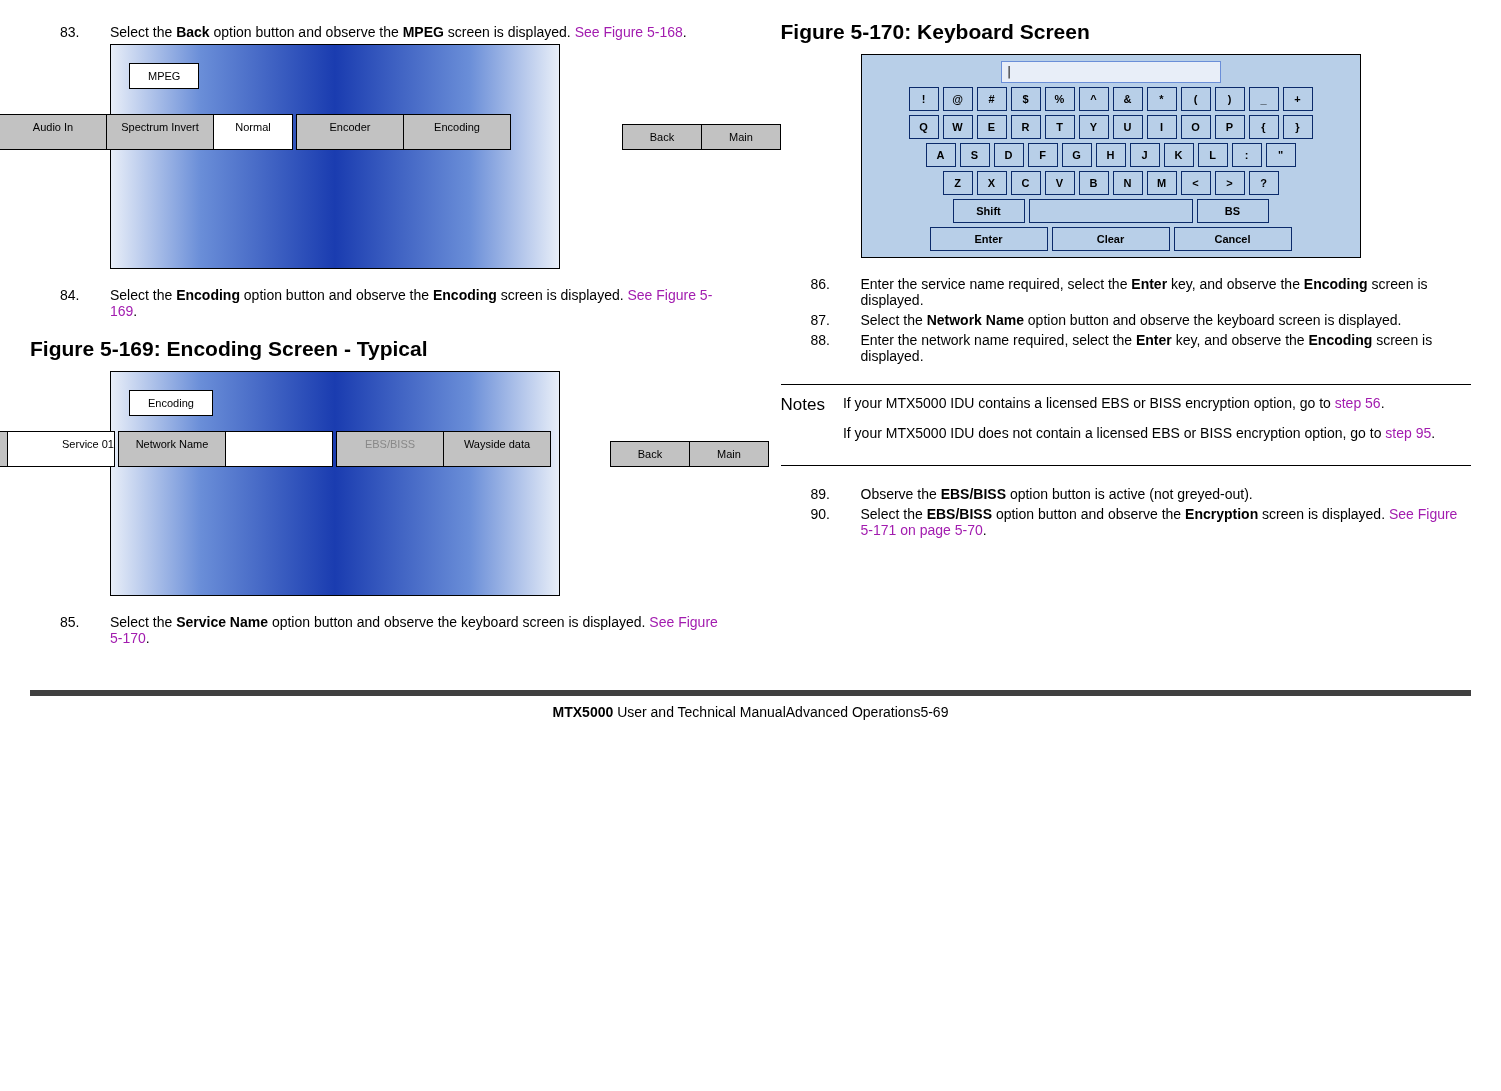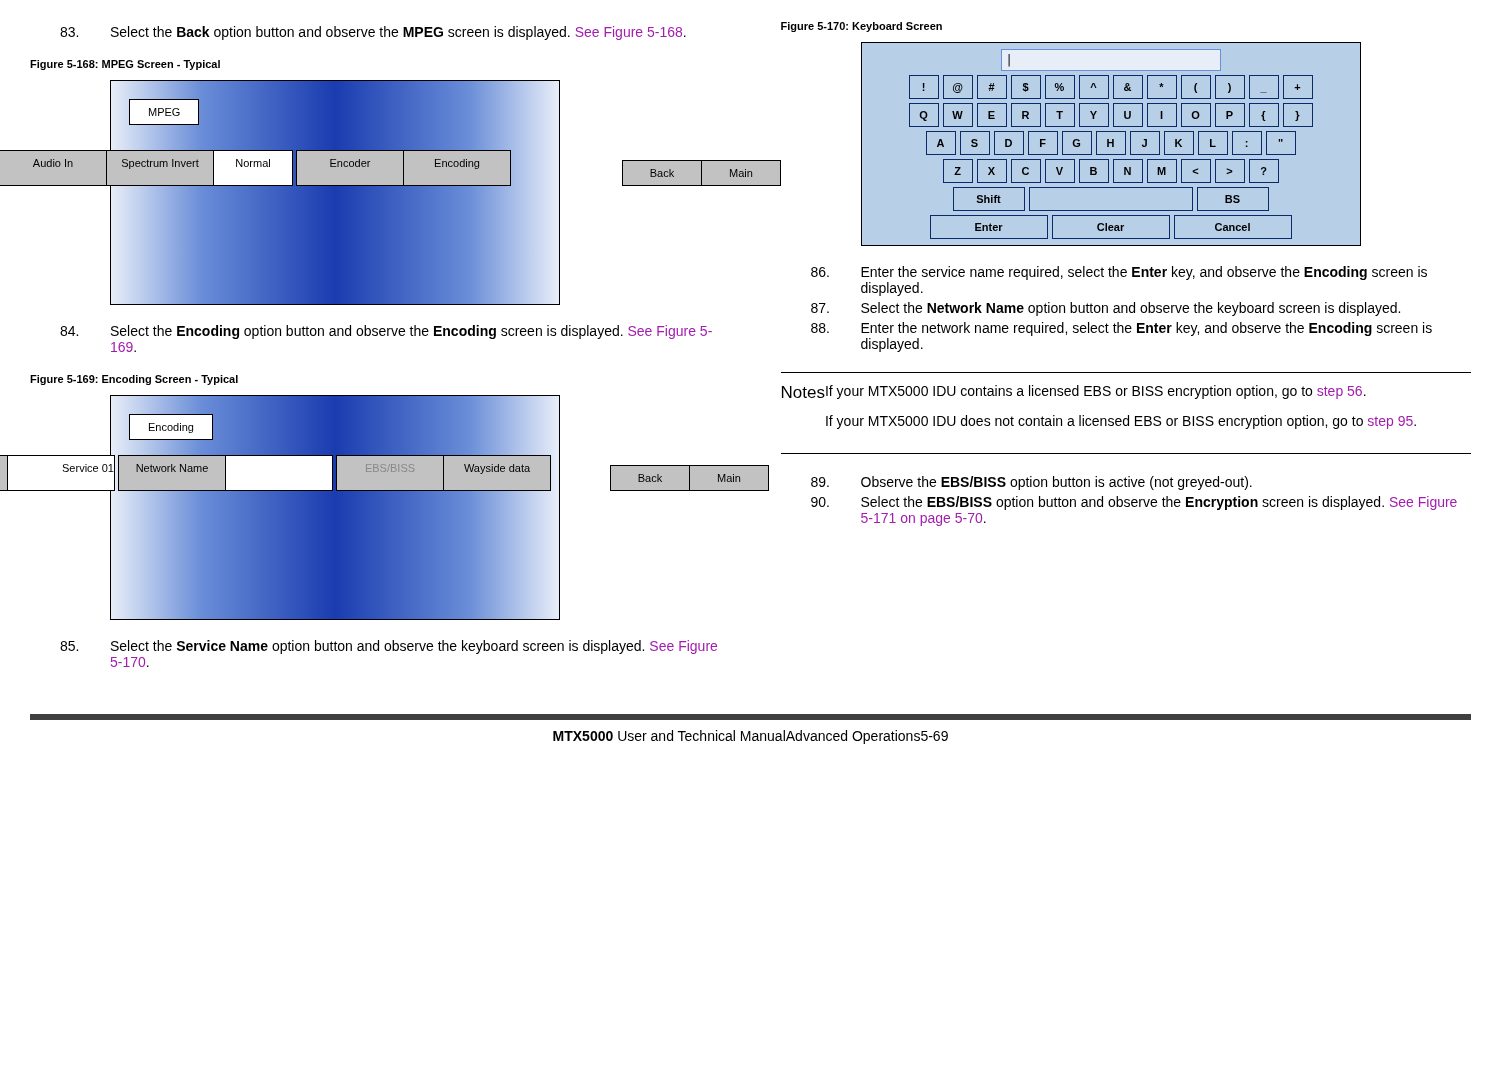--- a/index.html
+++ b/index.html
@@ -28,21 +28,21 @@
     flex-shrink: 0;
   }
   .step-text {
     flex: 1;
   }
   .bold { font-weight: bold; }
   .link { color: #a21caf; }
   .fig-caption {
     font-weight: bold;
     margin: 18px 0 10px 0;
-    font-size: 11px;
+    font-size: 21px;
   }
   .screen-box {
     width: 450px;
     height: 225px;
     margin-left: 80px;
     border: 1px solid #000;
     background: linear-gradient(90deg, #e8eef8 0%, #6a8ed8 20%, #1a3cb0 50%, #6a8ed8 80%, #e8eef8 100%);
     position: relative;
   }
   .tag {
@@ -114,20 +114,21 @@
   }
   .kkey.wide { width: 72px; }
   .kkey.big { width: 118px; }
   .kkey.spacer { width: 164px; }
   .notes-block {
     border-top: 1px solid #000;
     border-bottom: 1px solid #000;
     margin: 20px 0;
     padding: 10px 0;
     display: flex;
+    gap: 18px;
   }
   .notes-label {
     font-size: 17px;
     flex-shrink: 0;
   }
   .notes-body p { margin: 0 0 14px 0; }
   .footer {
     margin-top: 40px;
     border-top: 6px solid #404040;
     padding-top: 8px;
@@ -143,21 +144,20 @@
 
   <div class="col">
 
     <div class="step">
       <div class="step-num">83.</div>
       <div class="step-text">
         <span>Select the </span><span class="bold">Back</span><span> option button and observe the </span><span class="bold">MPEG</span><span> screen is displayed.  </span><span class="link">See Figure 5-168</span><span>.</span>
       </div>
     </div>
 
-    <div class="fig-caption">Figure 5-168:   MPEG Screen - Typical</div>
 
     <div class="screen-box">
       <div class="tag">MPEG</div>
       <div class="menu">
         <div class="row">
           <div class="btn blue">Video In</div>
         </div>
         <div class="row">
           <div class="btn">Audio In</div>
           <div class="btn">Spectrum Invert</div>

